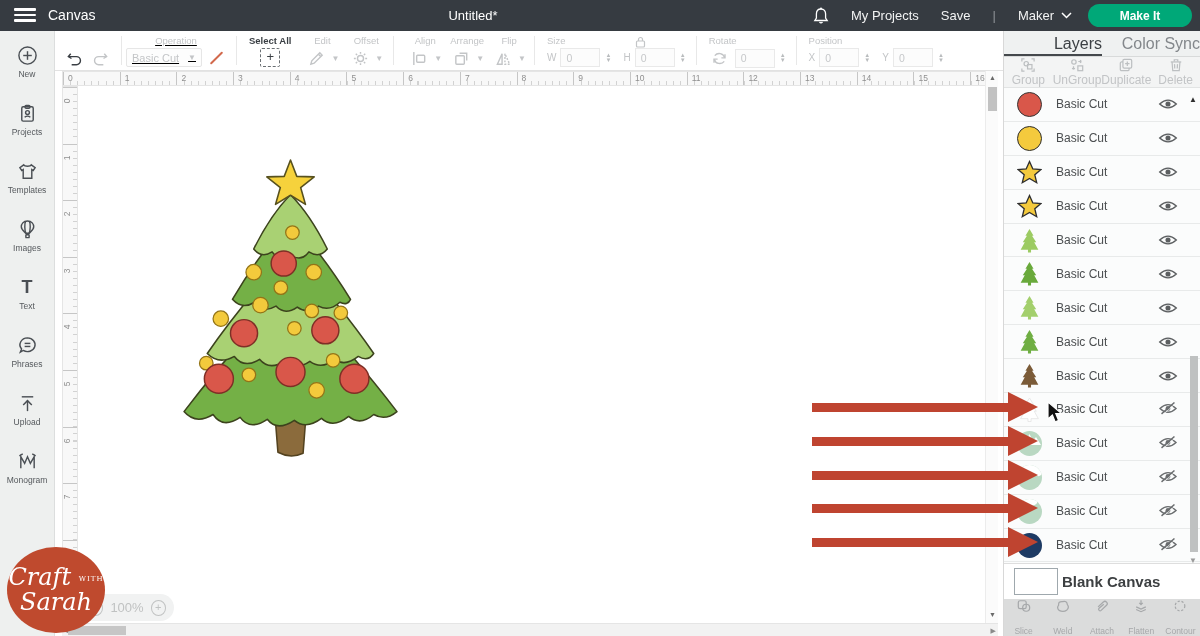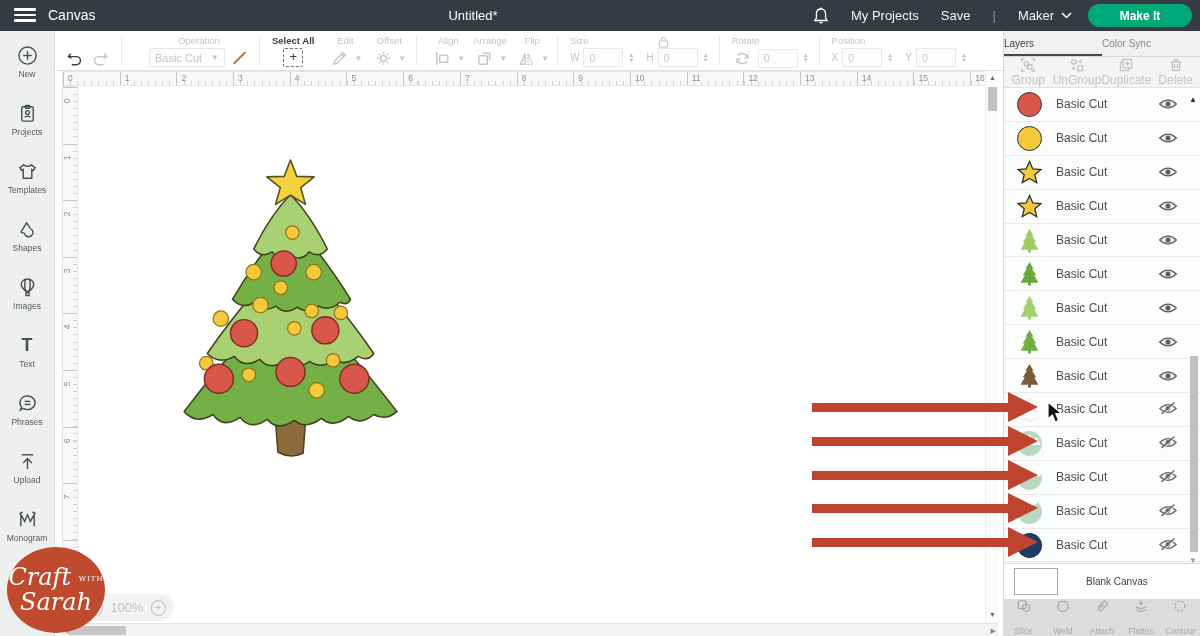--- a/index.html
+++ b/index.html
@@ -66,41 +66,41 @@
   .h-scroll .arr { position:absolute; top:0; height:13px; line-height:13px; font-size:7px; color:#8a8a8a; cursor:pointer; }
   .h-thumb { position:absolute; left:6px; top:2px; width:58px; height:9px; background:#c6c6c6; cursor:pointer; }
   .tree-wrap { position:absolute; left:113px; top:87px; width:245px; height:302px; cursor:pointer; }
   .zoom-pill { position:absolute; left:25px; top:523px; width:94px; height:27px; background:#f1f2f2; border-radius:14px; display:flex; align-items:center; justify-content:flex-end; gap:7px; padding:0 8px; }
   .zoom-pill .zbtn { width:16px; height:16px; border:1.3px solid #c0c2c2; border-radius:50%; color:#c0c2c2; font-size:11px; line-height:13px; text-align:center; cursor:pointer; }
   .zoom-val { font-size:13px; color:#c0c2c2; }
 
   
   .panel { position:absolute; left:1003px; top:31px; width:197px; height:605px; background:#fbfcfc; border-left:1px solid #d8d8d8; z-index:5; }
   .tabs { position:absolute; left:0; top:0; width:100%; height:26px; background:#eff1f1; border-bottom:1px solid #d8dada; display:flex; }
-  .tab { flex:1; text-align:left; line-height:25px; font-size:10px; color:#83878b; cursor:pointer; }
+  .tab { flex:1; text-align:right; line-height:25px; font-size:16px; color:#83878b; cursor:pointer; }
   .tab.active { color:#3c4044; border-bottom:2px solid #44484c; }
   .panel-actions { position:absolute; left:0; top:26px; width:100%; height:31px; background:#f3f4f4; border-bottom:1px solid #e2e4e4; display:flex; }
   .pa-item { flex:1; display:flex; flex-direction:column; align-items:center; justify-content:center; cursor:pointer; gap:1px; }
   .pa-item svg { width:14px; height:14px; stroke:#bcbfc1; fill:none; stroke-width:1.4; }
   .pa-item span { font-size:12px; color:#c2c4c6; }
   .layer-list { position:absolute; left:0; top:57px; width:100%; height:475px; overflow:hidden; }
   .layer-row { position:relative; height:33.9px; border-bottom:1px solid #e8eaea; display:flex; align-items:center; cursor:pointer; background:#fbfcfc; }
   .thumb { width:25px; height:25px; margin-left:13px; flex:none; position:relative; }
   .thumb.circle { border-radius:50%; }
   .thumb svg { width:100%; height:100%; display:block; }
   .scene { border-radius:50%; overflow:hidden; background:#b9d8c2; }
   .scene svg { position:absolute; left:0; top:0; }
   .layer-label { font-size:12px; color:#4b4e50; margin-left:14px; flex:1; }
   .eye-btn { width:20px; height:14px; margin-right:22px; cursor:pointer; flex:none; }
   .list-scroll-up { position:absolute; right:3px; top:7px; font-size:8px; color:#2f2f2f; cursor:pointer; }
   .list-scroll-down { position:absolute; right:3px; top:468px; font-size:8px; color:#9a9a9a; cursor:pointer; }
   .list-thumb { position:absolute; right:2px; top:268px; width:8px; height:196px; background:#bfc1c1; cursor:pointer; }
   .blank-row { position:absolute; left:0; top:532px; width:100%; height:36px; background:#fff; border-top:1px solid #dedede; display:flex; align-items:center; }
   .blank-swatch { width:44px; height:27px; background:#fff; border:1px solid #9fa8ad; margin-left:10px; cursor:pointer; }
-  .blank-label { font-size:10px; color:#3d4042; margin-left:28px; }
+  .blank-label { font-size:15px; color:#3d4042; margin-left:4px;font-weight:bold; }
   .panel-tools { position:absolute; left:0; top:568px; width:100%; height:37px; background:#dbdcdc; display:flex; }
   .pt-item { flex:1; display:flex; flex-direction:column; align-items:center; justify-content:flex-start; gap:13px; cursor:pointer; }
   .pt-item svg { width:16px; height:15px; stroke:#a6a8aa; fill:none; stroke-width:1.4; }
   .pt-item span { font-size:8.5px; color:#a6a8aa; }
 
   
   .arrow { position:absolute; left:812px; width:226px; height:30px; z-index:50; pointer-events:none; }
   .arrow .shaft { position:absolute; left:0; top:10.5px; width:197px; height:9px; background:#bf4430; }
   .arrow .head { position:absolute; left:196px; top:0; width:0; height:0; border-top:15px solid transparent; border-bottom:15px solid transparent; border-left:30px solid #bf4430; }
   .cursor { position:absolute; left:1047px; top:401px; z-index:70; pointer-events:none; }
@@ -182,28 +182,20 @@
       <span class="side-label">Projects</span>
     </div>
     <div class="side-item">
       <svg viewBox="0 0 22 22">
           <path d="M7 4 L3 7 L5 10 L6.5 9 L6.5 18 L15.5 18 L15.5 9 L17 10 L19 7 L15 4 C14 6 8 6 7 4 Z"></path>
         </svg>
       <span class="side-label">Templates</span>
     </div>
     <div class="side-item">
       <svg viewBox="0 0 22 22">
-          <path d="M4 14 L10 4 L14 10"></path>
-          <path d="M14 10 a4.5 4.5 0 1 1 -6.2 4.8"></path>
-          <path d="M4 14 L7.8 14.8"></path>
-        </svg>
-      <span class="side-label">Shapes</span>
-    </div>
-    <div class="side-item">
-      <svg viewBox="0 0 22 22">
           <path d="M11 2 C6.5 2 4.5 5.5 4.5 8.2 C4.5 11.5 8 13.5 9.3 15 L12.7 15 C14 13.5 17.5 11.5 17.5 8.2 C17.5 5.5 15.5 2 11 2 Z"></path>
           <path d="M9 2.6 C7.8 4.5 7.8 12 9.4 15"></path>
           <path d="M13 2.6 C14.2 4.5 14.2 12 12.6 15"></path>
           <rect x="9.3" y="16.5" width="3.4" height="3" rx="0.5"></rect>
         </svg>
       <span class="side-label">Images</span>
     </div>
     <div class="side-item">
       <span class="t-glyph">T</span>
       <span class="side-label">Text</span>
@@ -246,21 +238,21 @@
           </span>
         <span class="tb-icnbtn">
             <svg viewBox="0 0 18 18">
               <path d="M13 4 L15.5 7 L12.2 9"></path>
               <path d="M15 7 L7 7 a4.3 4.3 0 1 0 0 8.6 L12 15.6"></path>
             </svg>
           </span>
       </div>
     </div>
     <div class="tb-div" style="margin-left:10px;"></div>
-    <div class="tb-group" style="margin-left:27px;">
+    <div class="tb-group" style="margin-left:4px;text-decoration:underline;">
       <span class="tb-label">Operation</span>
       <div class="tb-row">
         <div class="op-select">
           <span>Basic Cut</span>
           <span class="caret">▼</span>
         </div>
         <span class="pen-swatch">
             <span class="pen-line"></span>
           </span>
       </div>

